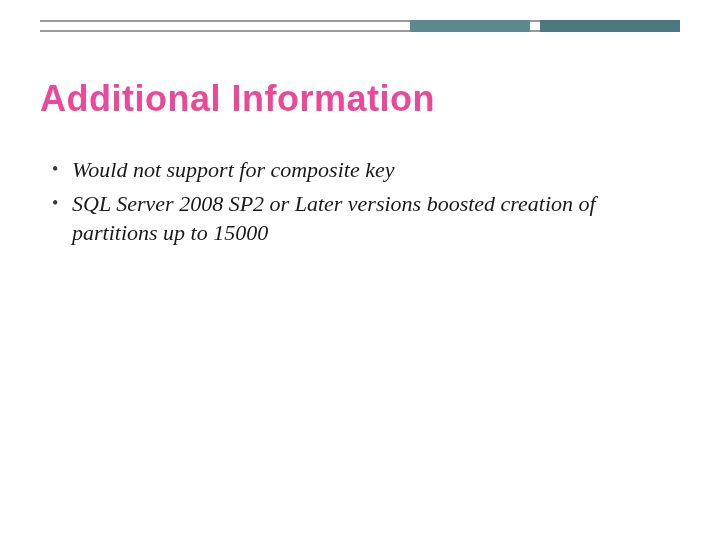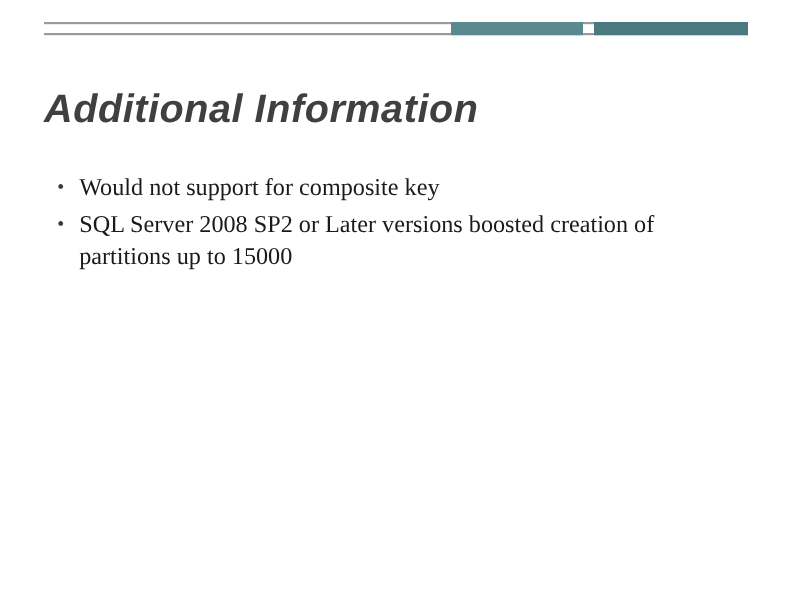--- a/index.html
+++ b/index.html
@@ -54,23 +54,22 @@
       height: 12px;
       background: #4a7a7f;
     }
     .title {
       position: absolute;
       top: 78px;
       left: 40px;
       font-family: 'Trebuchet MS', 'Lucida Sans', Arial, sans-serif;
       font-size: 36px;
       font-weight: bold;
-      color: #404040;
+      color: #ec4899;
       letter-spacing: 0.5px;
-      font-style: italic;
     }
     .content {
       position: absolute;
       top: 155px;
       left: 52px;
       right: 50px;
     }
     .bullet-item {
       display: flex;
       align-items: flex-start;
@@ -81,20 +80,21 @@
     }
     .bullet-dot {
       flex-shrink: 0;
       width: 20px;
       color: #3a3a3a;
       font-size: 18px;
       padding-top: 2px;
     }
     .bullet-text {
       flex: 1;
+      font-style: italic;
     }
   </style>
 </head>
 <body>
 
 <div class="top-decoration">
   <div class="gray-line-top"></div>
   <div class="gray-line-bottom"></div>
   <div class="teal-block-1"></div>
   <div class="teal-block-2"></div>

